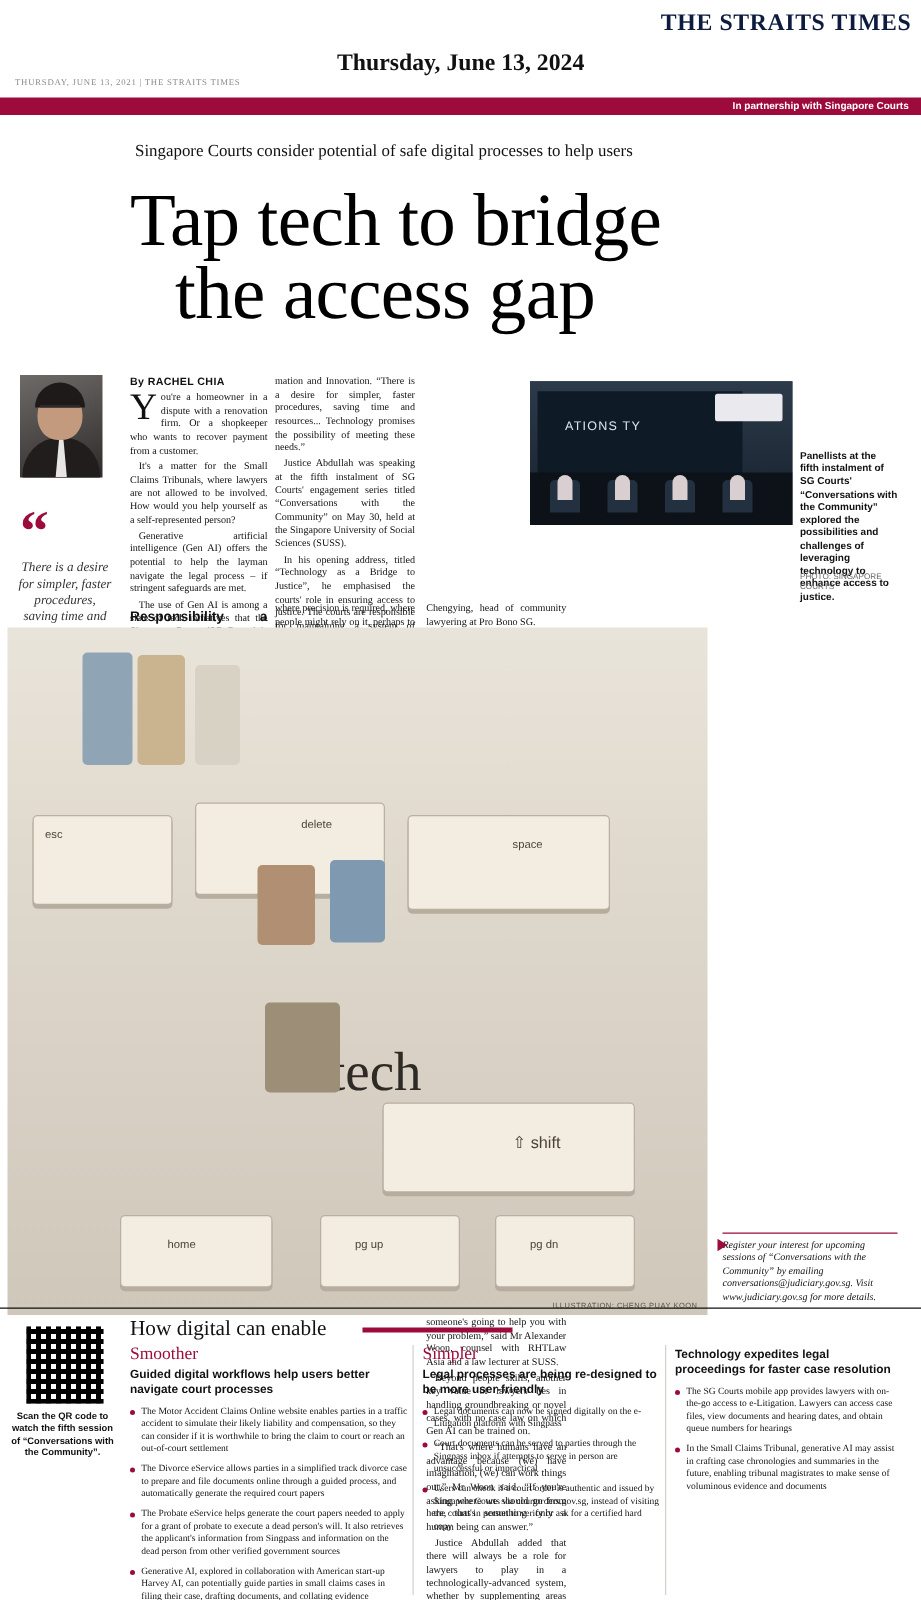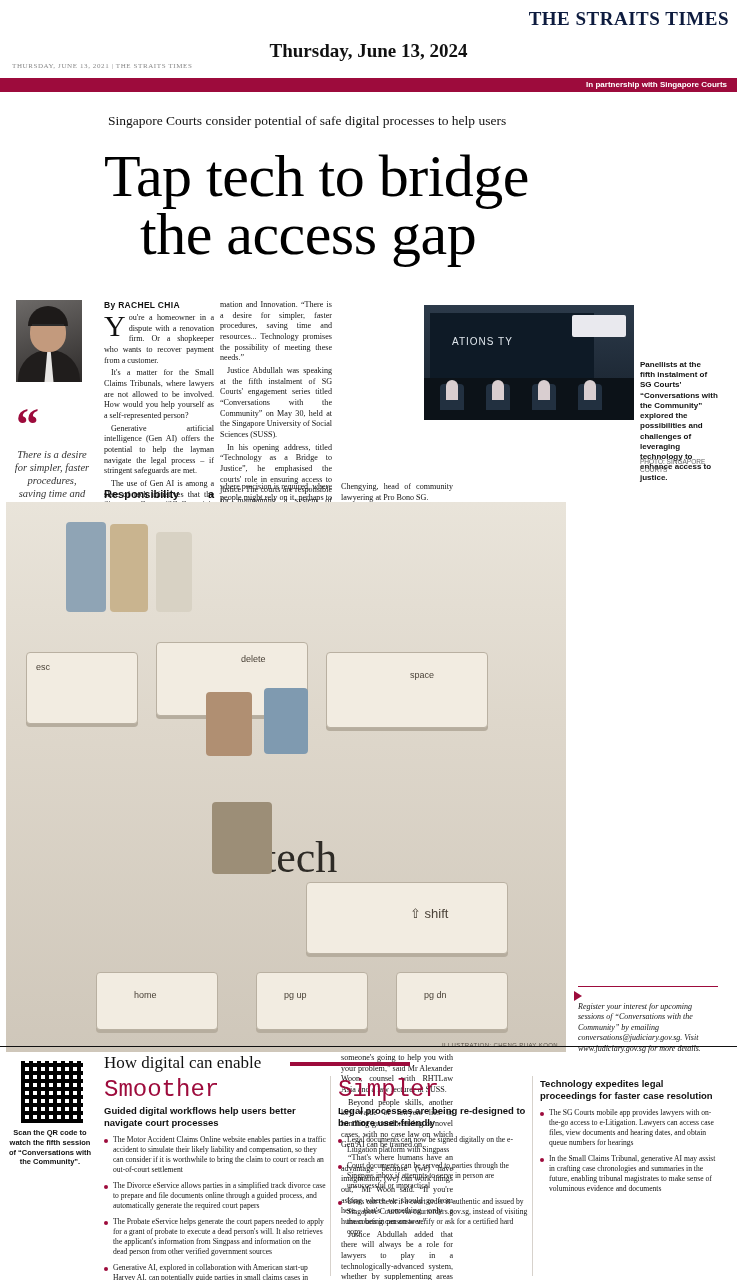--- a/index.html
+++ b/index.html
@@ -56,34 +56,34 @@
 
   
   .illus{position:absolute;top:502px;left:6px;width:560px;height:550px;background:linear-gradient(180deg,#e9e4da 0%,#ded7cb 40%,#cfc7ba 100%);overflow:hidden;}
   .key{position:absolute;background:#f2ece1;border:1px solid #b9b0a1;border-radius:4px;box-shadow:0 3px 0 #b6ad9e;}
   .keycap{position:absolute;font-family:"Liberation Sans",sans-serif;font-size:9px;color:#4a4238;}
   .bigtech{position:absolute;left:258px;top:330px;font-family:"Liberation Serif",serif;font-size:44px;color:#2e2b26;}
   .fig{position:absolute;border-radius:4px;}
   .illuscred{position:absolute;right:8px;bottom:4px;font-size:6px;font-family:"Liberation Sans",sans-serif;color:#5a5349;letter-spacing:.4px;}
 
   
-  .registerbox{position:absolute;top:986px;left:578px;width:140px;border-top:1px solid #9d0b3c;padding-top:15px;font-size:8px;line-height:1.3;font-style:italic;color:#111;}
+  .registerbox{position:absolute;top:986px;left:578px;width:140px;border-top:1px solid #9d0b3c;padding-top:4px;font-size:8px;line-height:1.3;font-style:italic;color:#111;}
   .registerbox .tri{position:absolute;left:-4px;top:4px;width:0;height:0;border-top:5px solid transparent;border-bottom:5px solid transparent;border-left:8px solid #9d0b3c;}
 
   
   .sectionline{position:absolute;top:1046px;left:0;width:100%;height:1px;background:#111;}
   .qr{position:absolute;top:1058px;left:18px;width:62px;height:62px;background:
       repeating-linear-gradient(90deg,#000 0 4px,#fff 4px 8px),
       repeating-linear-gradient(0deg,#000 0 4px,transparent 4px 8px);
       background-blend-mode:multiply;border:3px solid #fff;outline:1px solid #fff;}
   .qrcap{position:absolute;top:1128px;left:8px;width:84px;font-size:7.5px;line-height:1.3;text-align:center;font-weight:bold;font-family:"Liberation Sans",sans-serif;}
   .howtitle{position:absolute;top:1053px;left:104px;font-size:17px;font-family:"Liberation Serif",serif;}
   .howrule{position:absolute;top:1062px;left:290px;width:120px;height:4px;background:#9d0b3c;}
   .bcol{position:absolute;top:1076px;}
-  .bcol h4{margin:0;font-size:24px;color:#9d0b3c;font-family:Liberation Mono, monospace;font-weight:normal;}
+  .bcol h4{margin:0;font-size:14px;color:#9d0b3c;font-family:Liberation Serif, serif;font-weight:normal;}
   .bcol .dek{margin:2px 0 6px;font-size:9.5px;font-weight:bold;font-family:"Liberation Sans",sans-serif;line-height:1.25;}
   .bcol ul{margin:0;padding:0;list-style:none;}
   .bcol li{position:relative;padding-left:9px;margin-bottom:6px;font-size:7.6px;line-height:1.32;text-align:left;}
   .bcol li::before{content:"";position:absolute;left:0;top:4px;width:4px;height:4px;border-radius:50%;background:#9d0b3c;}
   .b1{left:104px;width:222px;}
   .b2{left:338px;width:190px;}
   .b3{left:540px;width:182px;}
   .dividerv{position:absolute;top:1076px;width:1px;background:#d7d2cc;}
 </style>
 </head>

